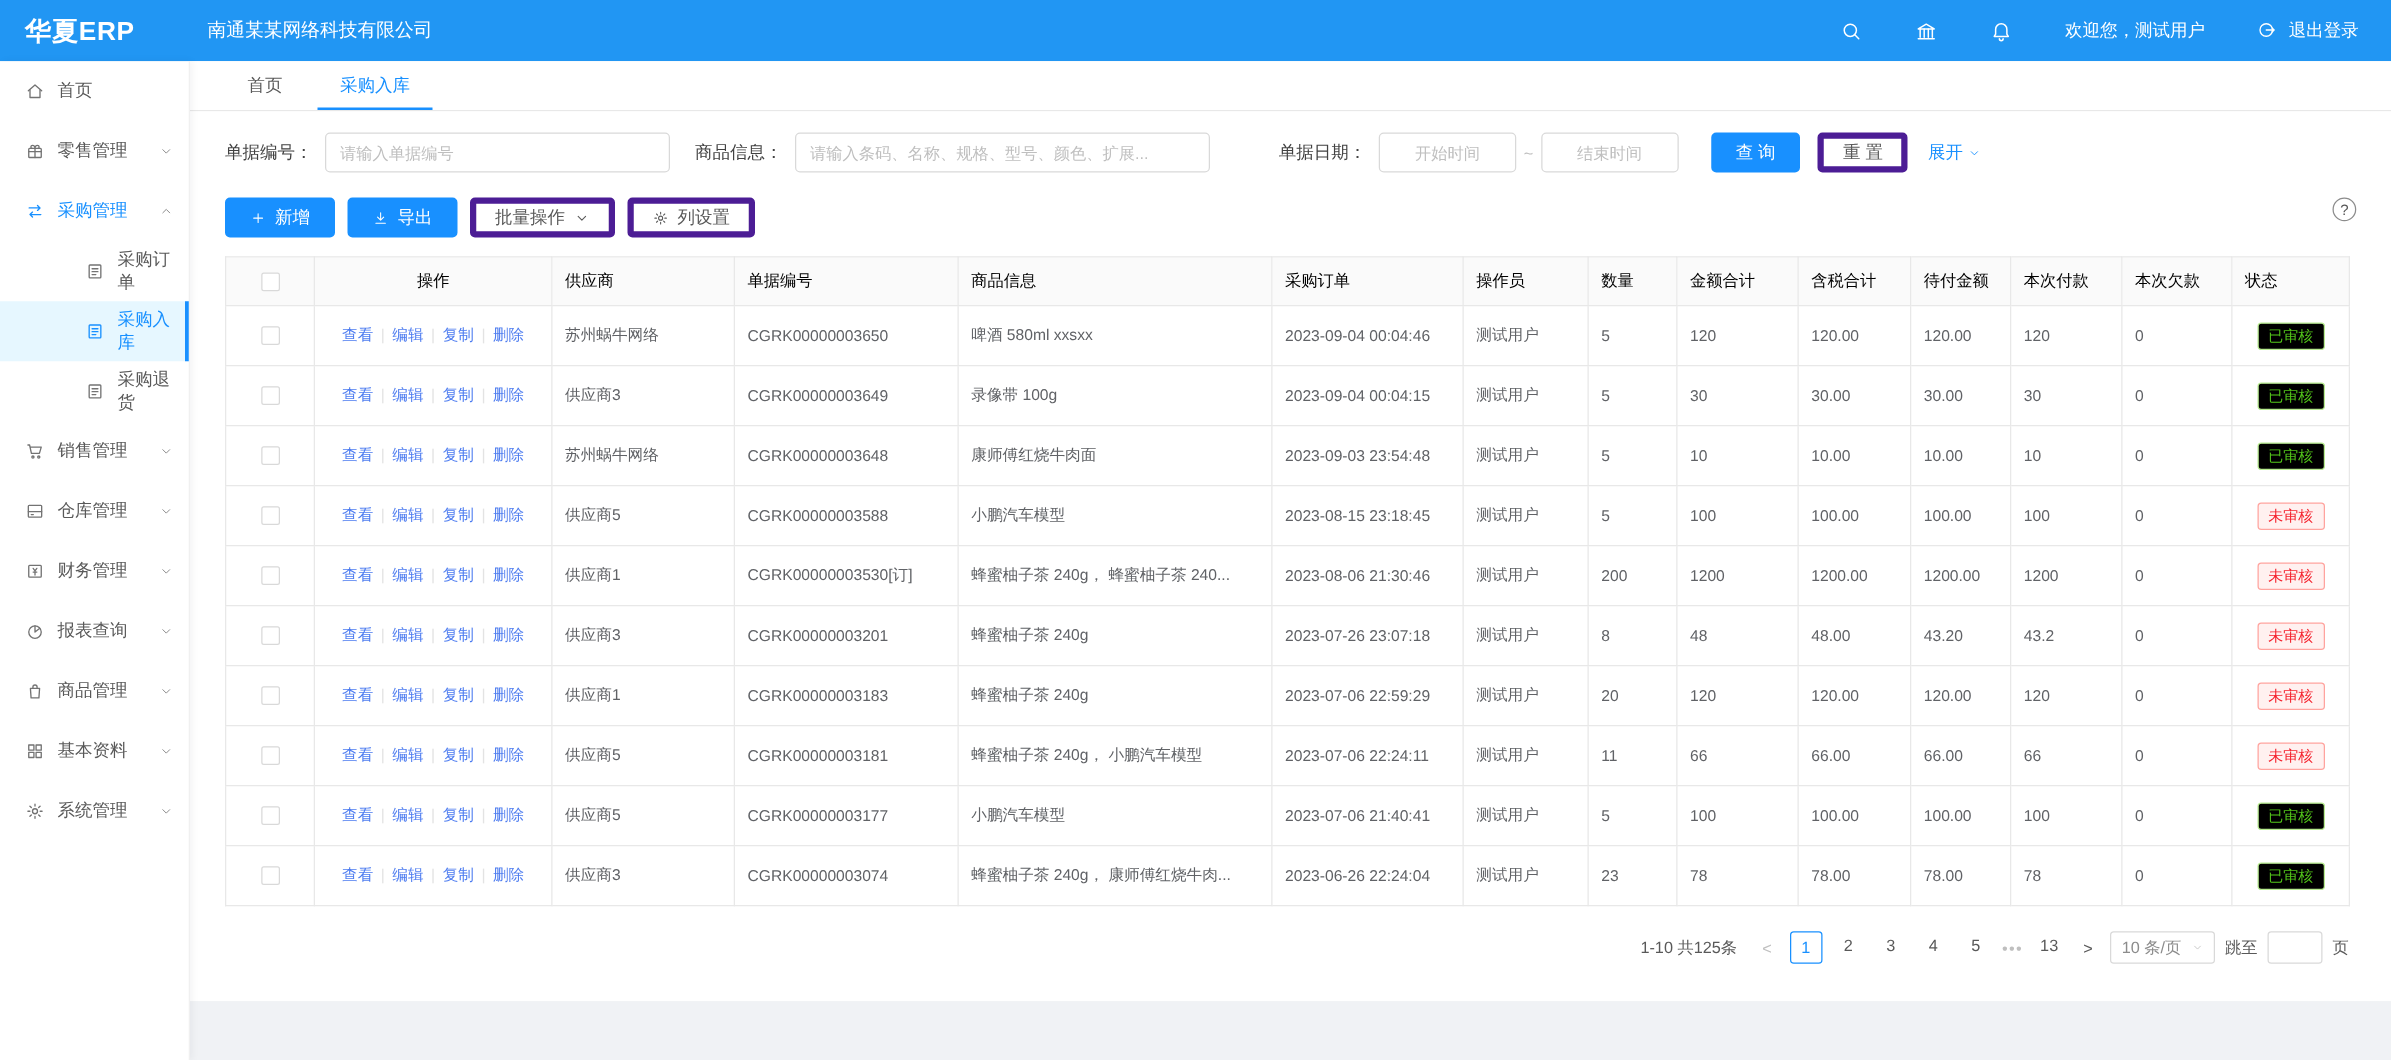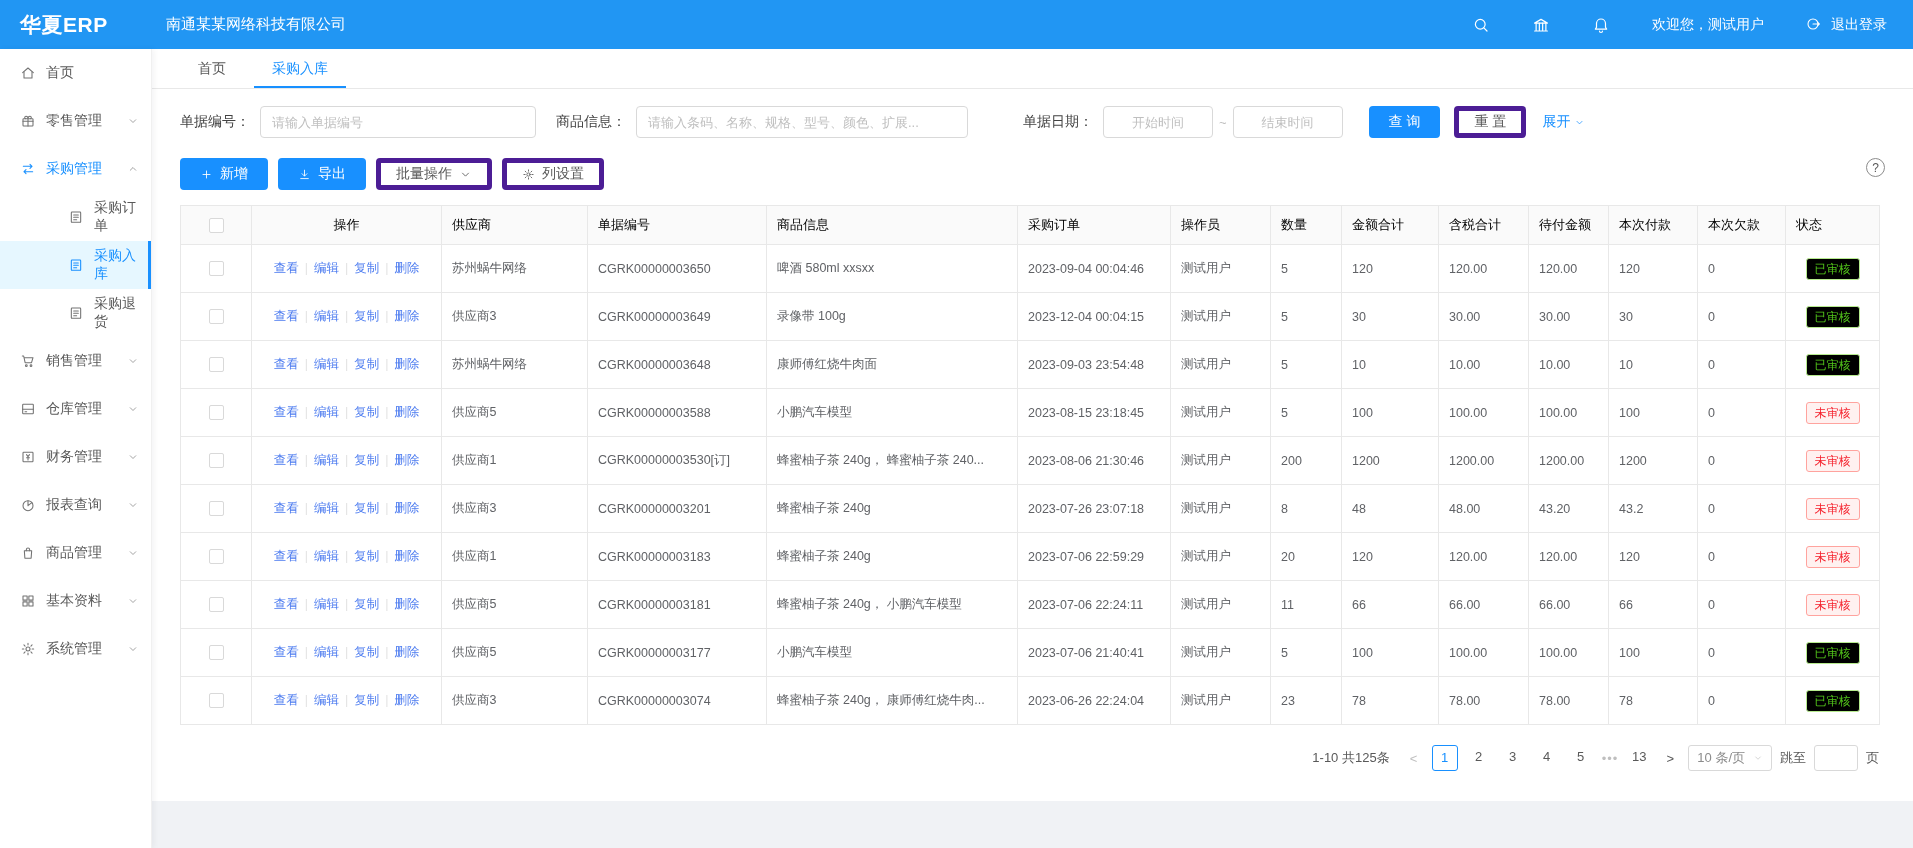--- a/index.html
+++ b/index.html
@@ -415,21 +415,21 @@
               <td>120</td>
               <td>0</td>
               <td class="c"><span class="badge approved">已审核</span></td>
             </tr>
             <tr>
               <td class="c"><span class="cb"></span></td>
               <td class="c"><a class="rowlink">查看</a><span class="sep">|</span><a class="rowlink">编辑</a><span class="sep">|</span><a class="rowlink">复制</a><span class="sep">|</span><a class="rowlink">删除</a></td>
               <td>供应商3</td>
               <td>CGRK00000003649</td>
               <td>录像带 100g</td>
-              <td>2023-12-04 00:04:15</td>
+              <td>2023-09-04 00:04:15</td>
               <td>测试用户</td>
               <td>5</td>
               <td>30</td>
               <td>30.00</td>
               <td>30.00</td>
               <td>30</td>
               <td>0</td>
               <td class="c"><span class="badge approved">已审核</span></td>
             </tr>
             <tr>

